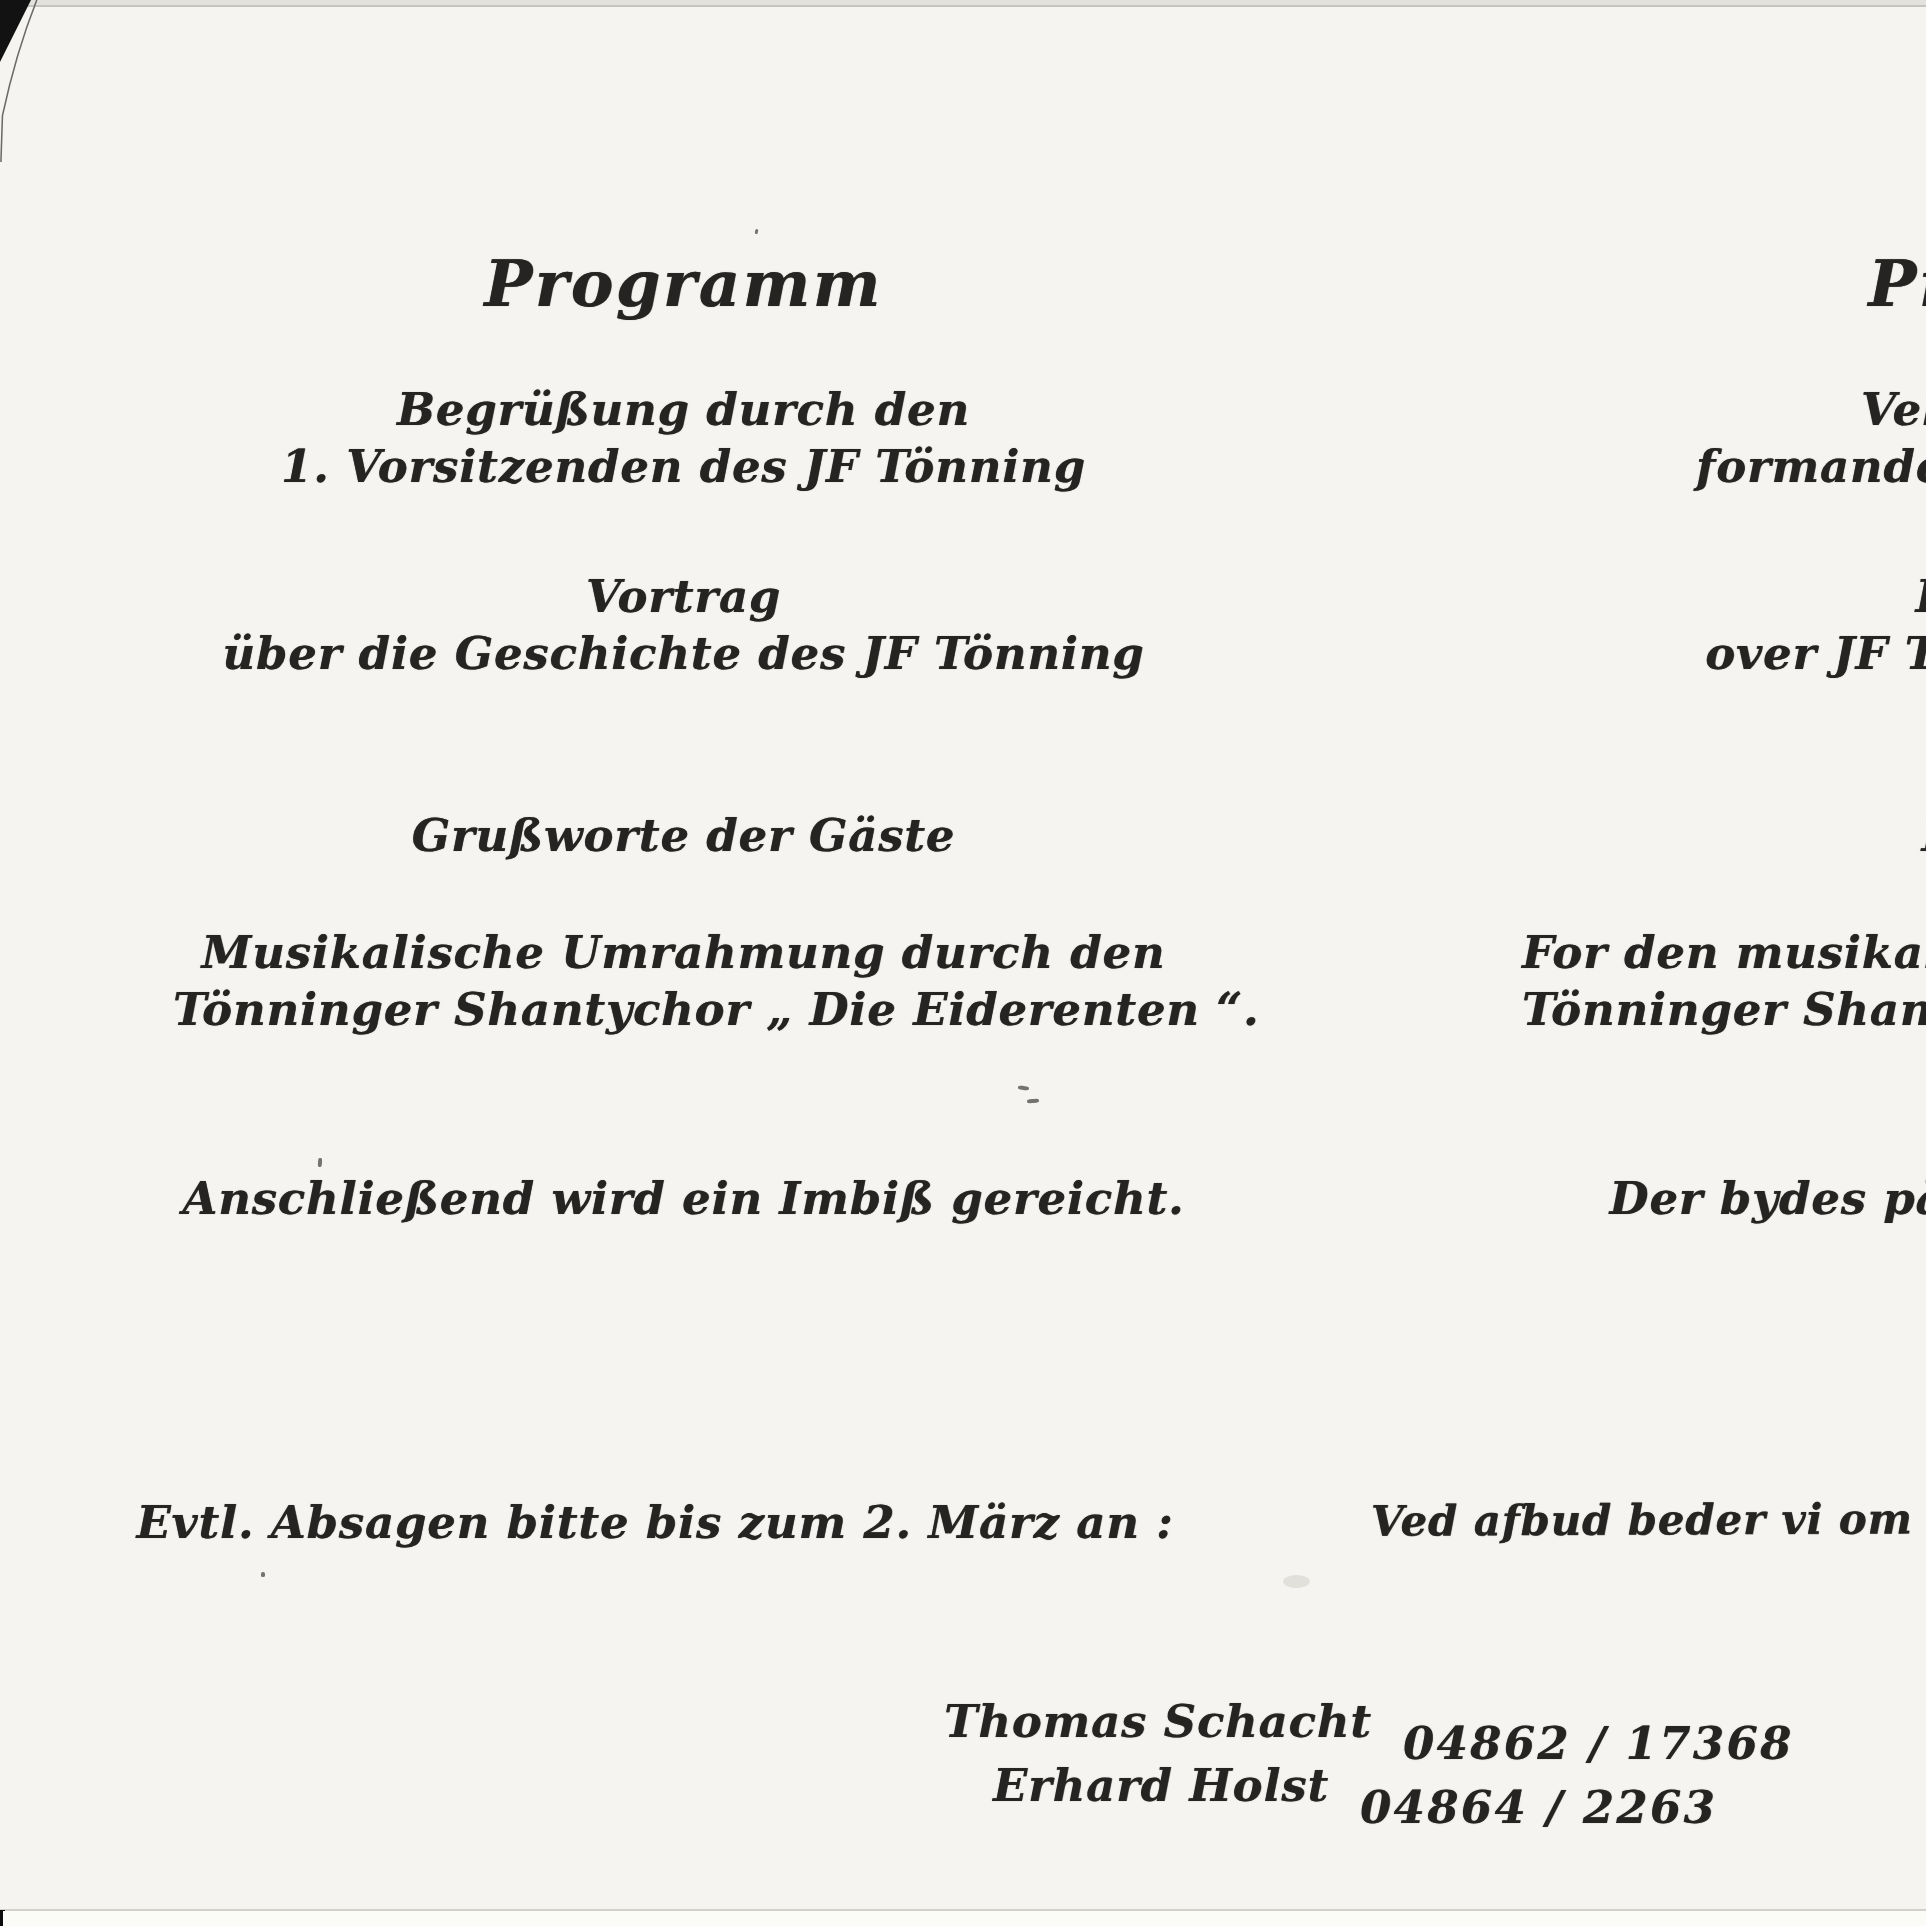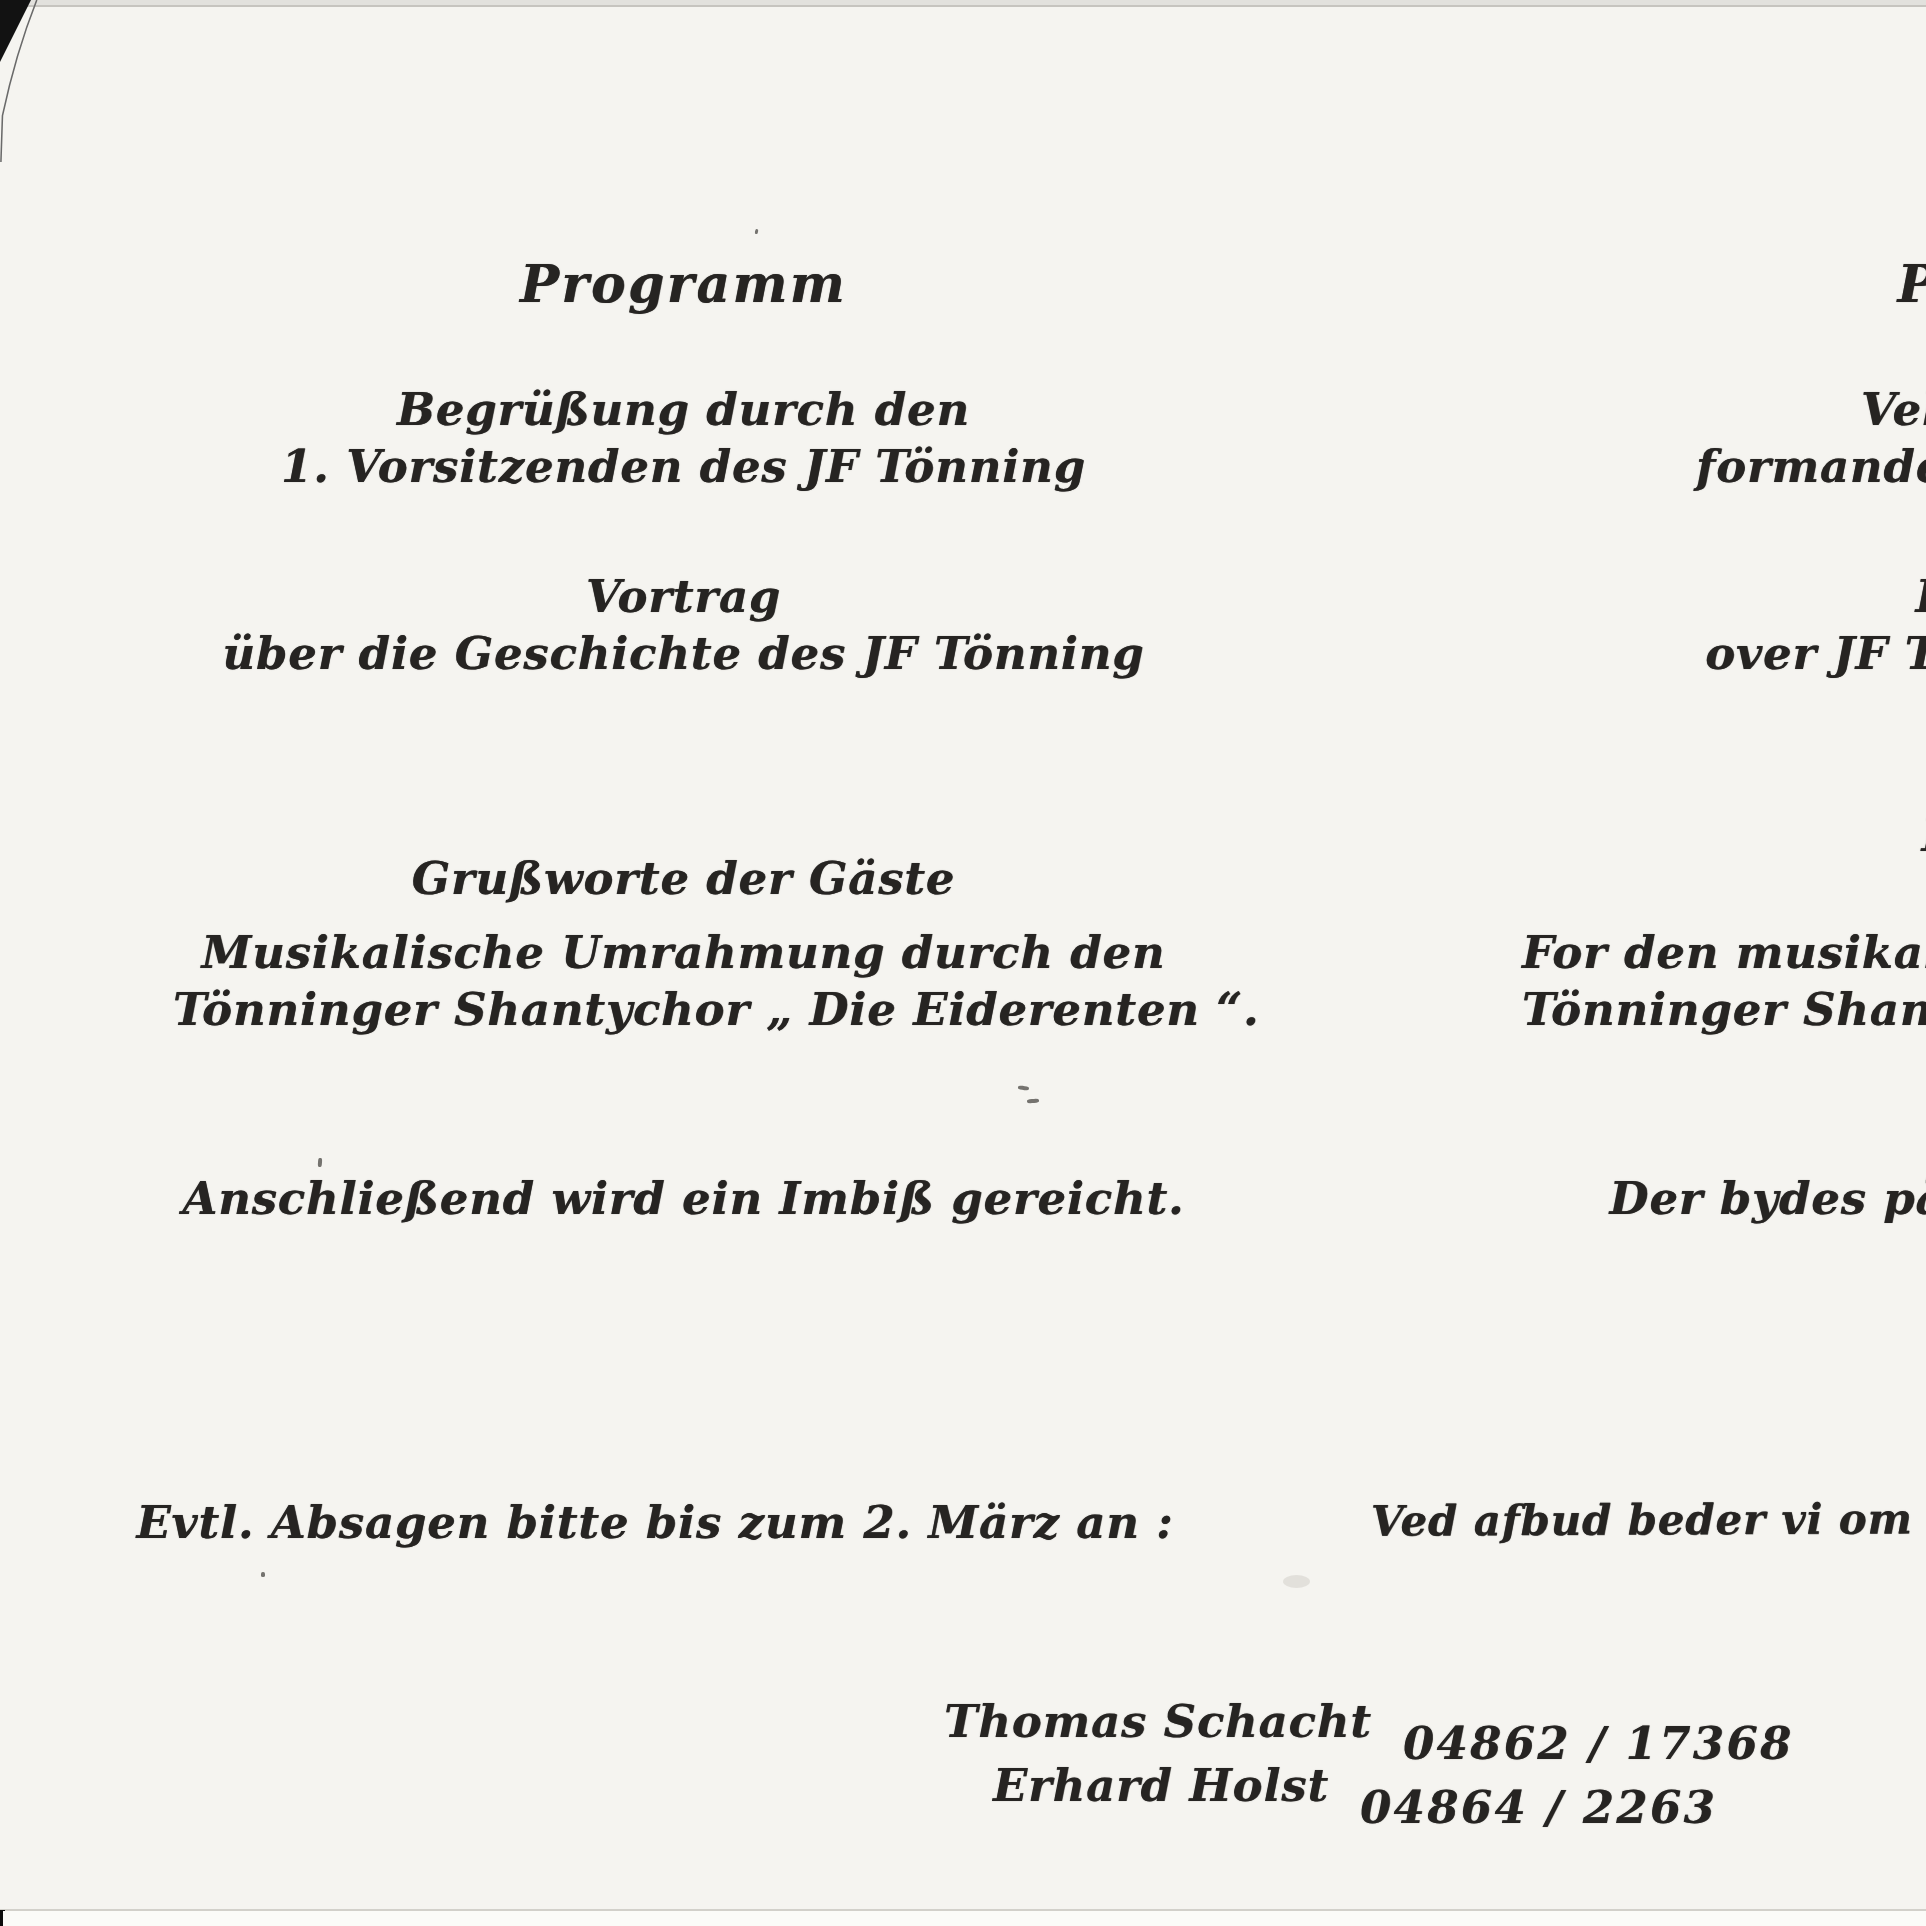--- a/index.html
+++ b/index.html
@@ -2,21 +2,21 @@
 <html style="font-size:6.2px"><head>
 <meta charset="utf-8">
 <style>
   html,body{margin:0;padding:0;width:2697px;height:1966px;overflow:hidden;background:#e9e8e4;}
   .scan{position:relative;width:2697px;height:1966px;background:#f5f4f0;
         font-family:"DejaVu Serif","Liberation Serif",serif;color:#262422;}
   
   .txt{position:absolute;text-align:center;font-style:italic;font-weight:bold;
        color:#262422;letter-spacing:0.8px;
        text-shadow:0.4px 0.4px 0 rgba(38,36,34,.55), -0.2px 0 0 rgba(38,36,34,.35), 0 0 1.5px rgba(38,36,34,.25);}
-  .title{font-size:52px;line-height:89px;letter-spacing:2.3px;}
+  .title{font-size:64px;line-height:89px;letter-spacing:2.3px;}
   .block{font-size:45px;line-height:57px;}
   .block .line{white-space:nowrap;}
   .wide{font-size:42px;line-height:54px;white-space:nowrap;}
   .lcol{left:173px;width:1021px;}
   .rcol{left:1522px;width:1021px;}
   
   .contacts{position:absolute;left:944px;top:1695px;width:809px;font-size:45px;}
   .crow{display:flex;align-items:flex-start;height:64px;font-style:italic;font-weight:bold;
         text-shadow:0.4px 0.4px 0 rgba(38,36,34,.55), 0 0 1.5px rgba(38,36,34,.25);letter-spacing:0.8px;}
   .cname{flex:0 0 385px;text-align:right;padding-right:31px;white-space:nowrap;}
@@ -44,21 +44,21 @@
   <div class="txt block lcol" style="top:381px;">
     <div class="line">Begrüßung durch den</div>
     <div class="line">1. Vorsitzenden des JF Tönning</div>
   </div>
 
   <div class="txt block lcol" style="top:568px;">
     <div class="line">Vortrag</div>
     <div class="line">über die Geschichte des JF Tönning</div>
   </div>
 
-  <div class="txt block lcol" style="top:807px;margin-top:43px;">
+  <div class="txt block lcol" style="top:807px;">
     <div class="line">Grußworte der Gäste</div>
   </div>
 
   <div class="txt block lcol" style="top:1170px;">
     <div class="line">Anschließend wird ein Imbiß gereicht.</div>
   </div>
 
   <div class="txt block lcol" style="top:924px;">
     <div class="line">Musikalische Umrahmung durch den</div>
     <div class="line">Tönninger Shantychor „ Die Eiderenten “.</div>

